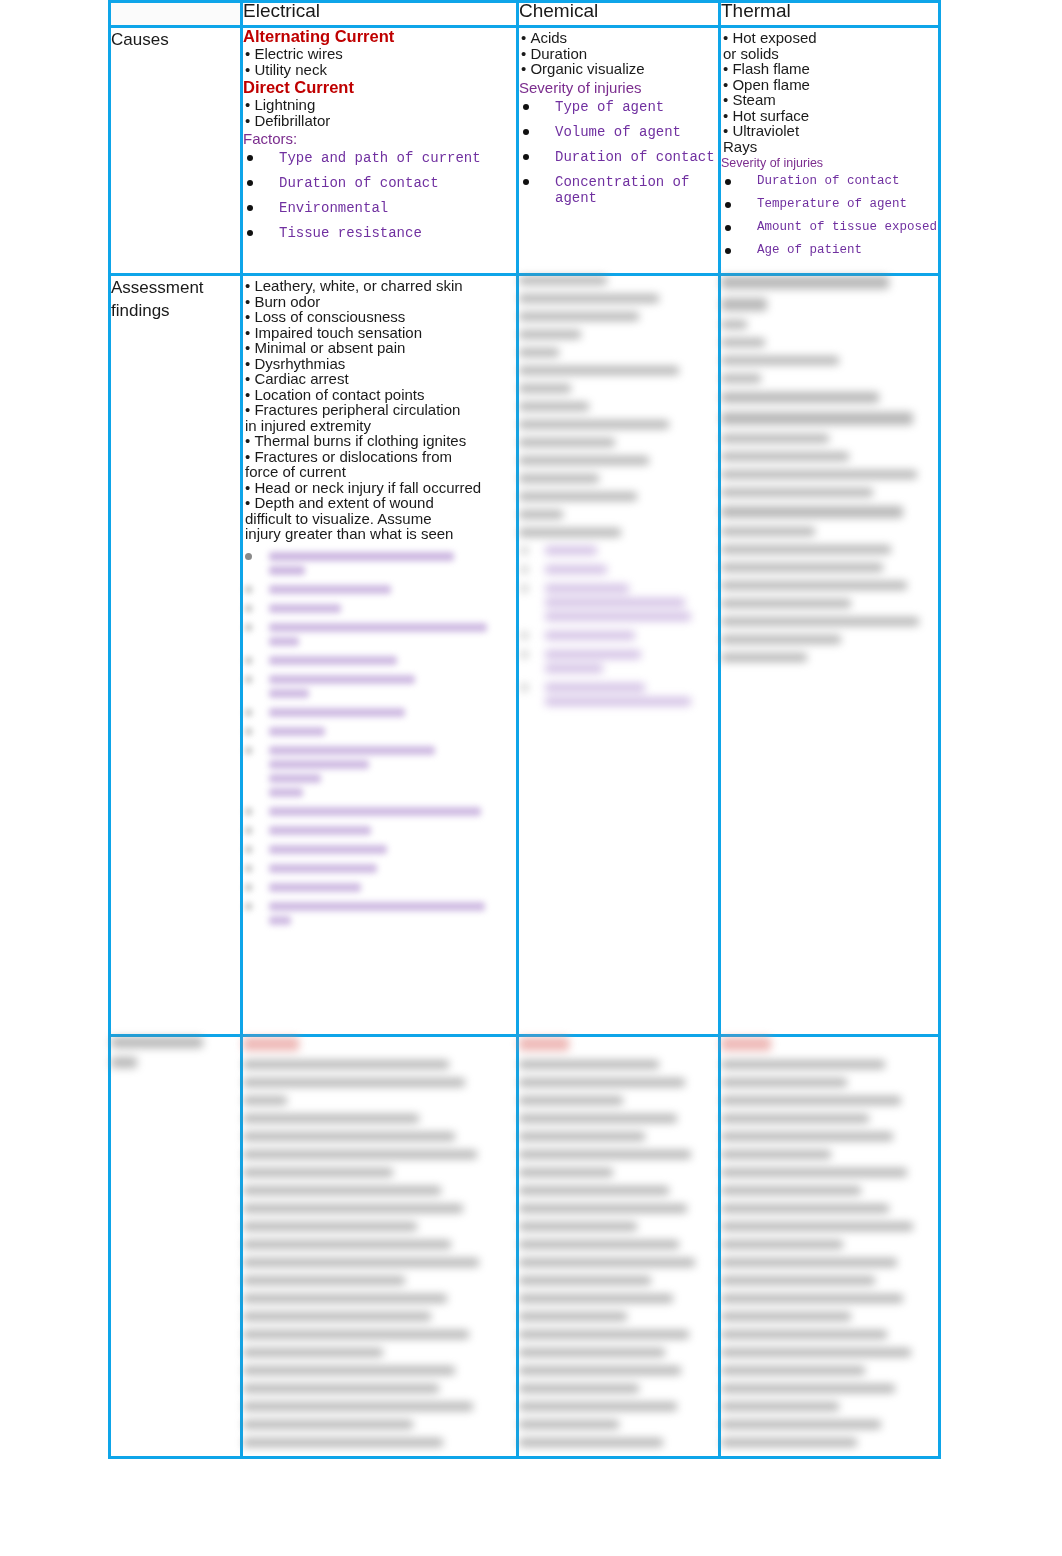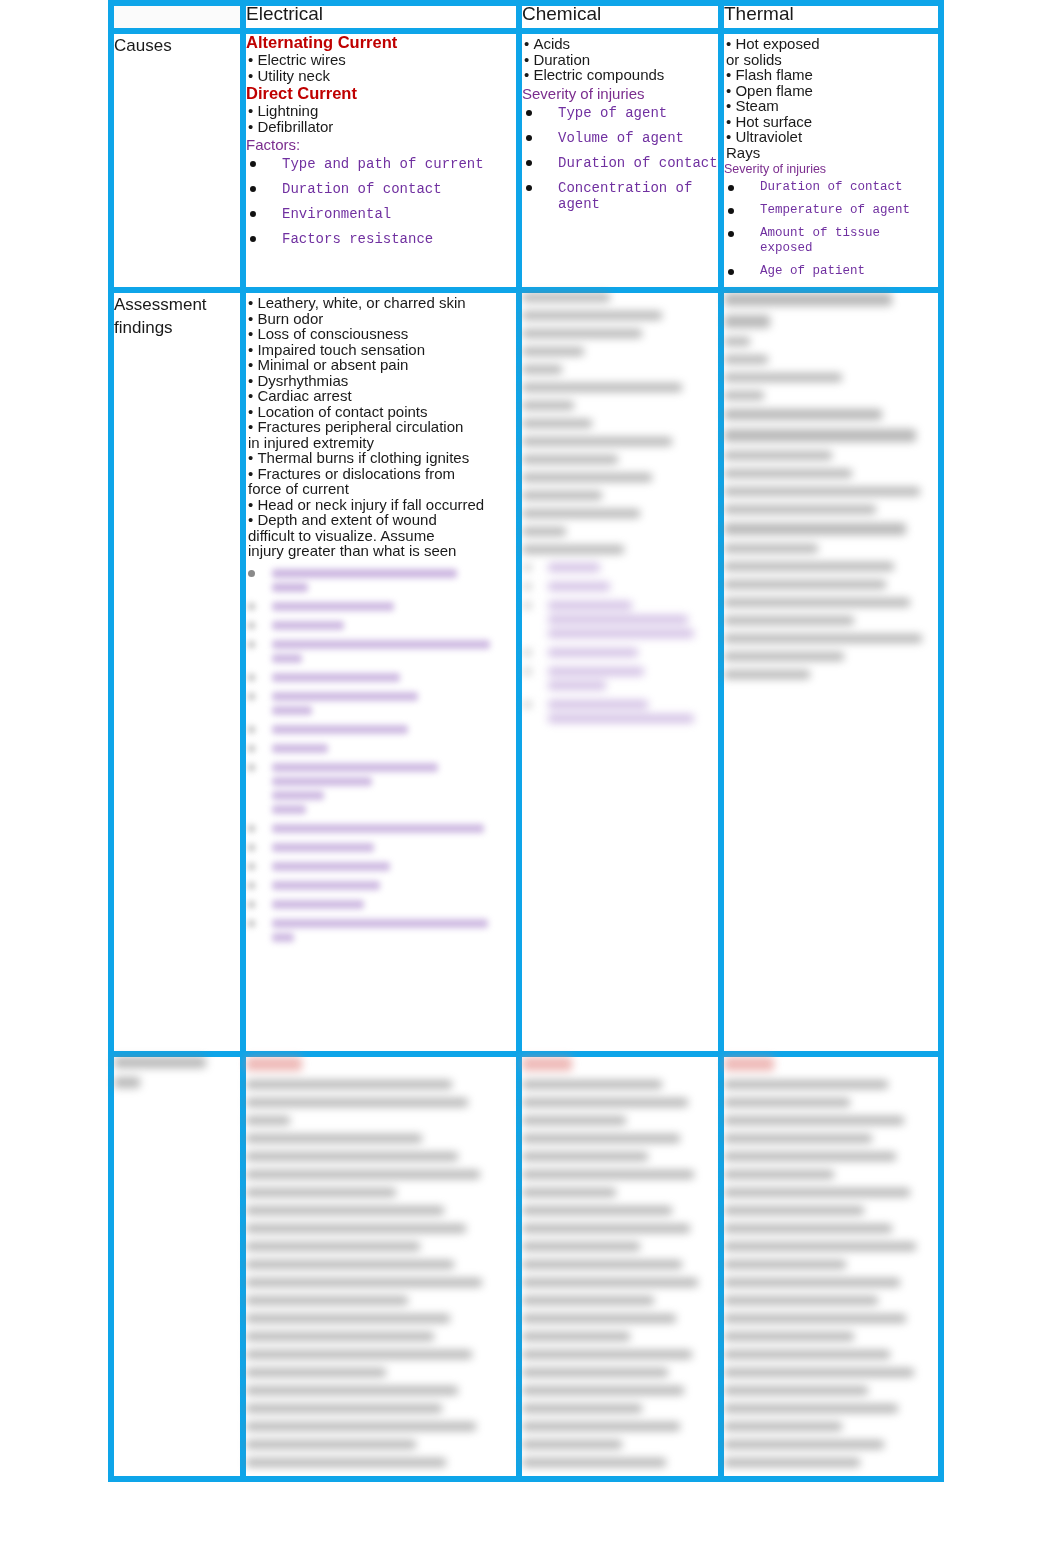--- a/index.html
+++ b/index.html
@@ -33,21 +33,21 @@
     table-layout: fixed;
     background: #ffffff;
   }
   table.cmp col.c-label { width: 132px; }
   table.cmp col.c-col   { width: 276px; }
   table.cmp col.c-col2  { width: 202px; }
   table.cmp col.c-col3  { width: 220px; }
 
   table.cmp td, table.cmp th {
     vertical-align: top;
-    border: 6px solid #0ea5e9;
+    border: 3px solid #0ea5e9;
     padding: 0;
     background: #ffffff;
   }
 
   
   .hdr-row th {
     border-top: none;
     height: 22px;
     padding: 0 0 0 12px;
     text-align: left;
@@ -232,29 +232,29 @@
           <div class="redhead">Direct Current</div>
           <ul class="plain">
             <li>Lightning</li>
             <li>Defibrillator</li>
           </ul>
           <div class="sub-head">Factors:</div>
           <ul class="sub">
             <li>Type and path of current</li>
             <li>Duration of contact</li>
             <li>Environmental</li>
-            <li>Factors resistance</li>
+            <li>Tissue resistance</li>
           </ul>
         </td>
 
         <td class="cellbody">
           <ul class="plain">
             <li>Acids</li>
             <li>Duration</li>
-            <li>Electric compounds</li>
+            <li>Organic visualize</li>
           </ul>
           <div class="sub-head">Severity of injuries</div>
           <ul class="sub">
             <li>Type of agent</li>
             <li>Volume of agent</li>
             <li>Duration of contact</li>
             <li>Concentration of agent</li>
           </ul>
         </td>
 

